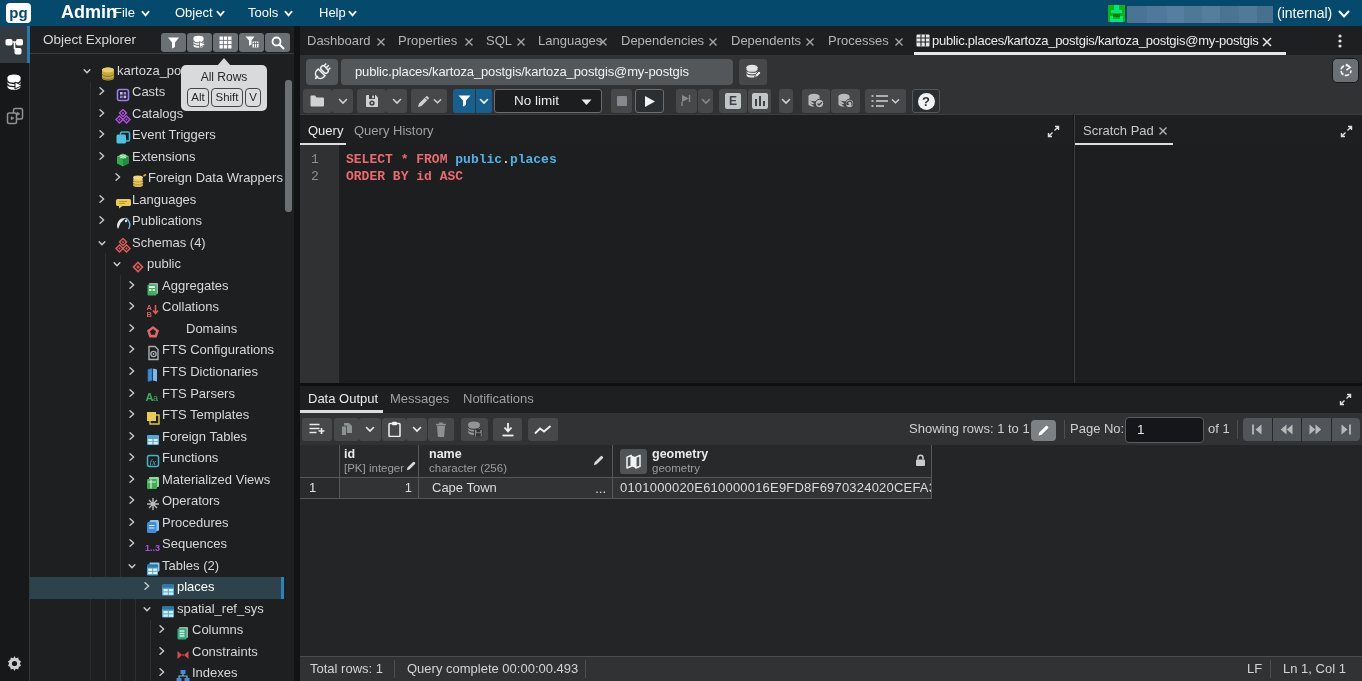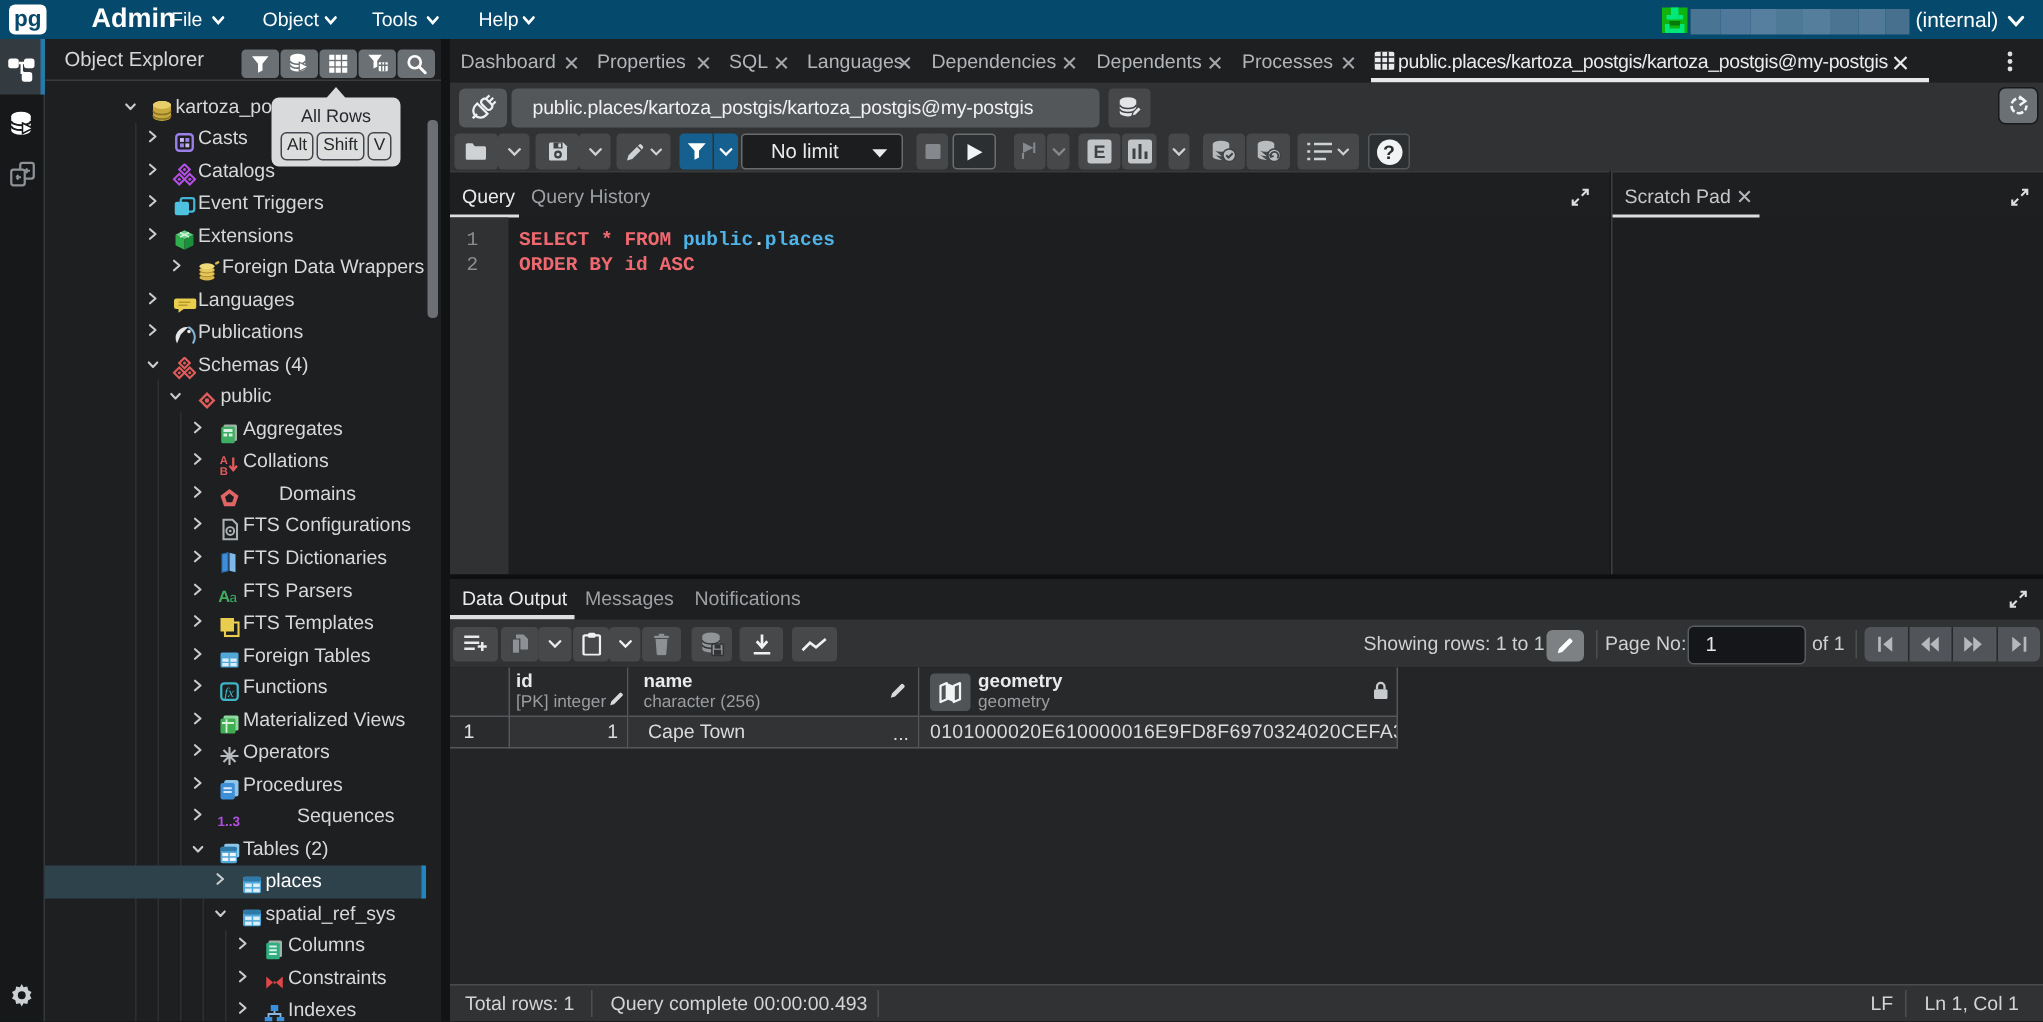--- a/index.html
+++ b/index.html
@@ -605,21 +605,21 @@
             <path d="M3.6 2.2 L8 6 L3.6 9.8" fill="none" stroke="#c9cccf" stroke-width="1.7" stroke-linecap="round" stroke-linejoin="round"></path>
           </svg>
         </div>
         <div style="position:absolute;left:115px;top:0;width:16px;height:22px;">
           <div style="position:relative;top:3px;">
             <svg class="ticon" width="16" height="16" viewBox="0 0 16 16">
               <text x="0" y="11.5" font-family="Liberation Sans" font-size="9" font-weight="bold" fill="#b24fe0">1..3</text>
             </svg>
           </div>
         </div>
-        <div class="tlabel" style="left:132px;color:#d6d8d9;margin-left:36px;">Sequences</div>
+        <div class="tlabel" style="left:132px;color:#d6d8d9;">Sequences</div>
       </div>
 <div class="trow" style="left:0;top:500.7px;width:264px;">
         <div style="position:absolute;left:97px;top:0;width:12px;height:22px;">
           <svg class="tchev" style="left:0;top:7px;" width="12" height="10" viewBox="0 0 12 10">
             <path d="M2.6 2.2 L6 5.8 L9.4 2.2" fill="none" stroke="#c9cccf" stroke-width="1.7" stroke-linecap="round" stroke-linejoin="round"></path>
           </svg>
         </div>
         <div style="position:absolute;left:115px;top:0;width:16px;height:22px;">
           <div style="position:relative;top:3px;">
             <svg class="ticon" width="16" height="16" viewBox="0 0 16 16">

